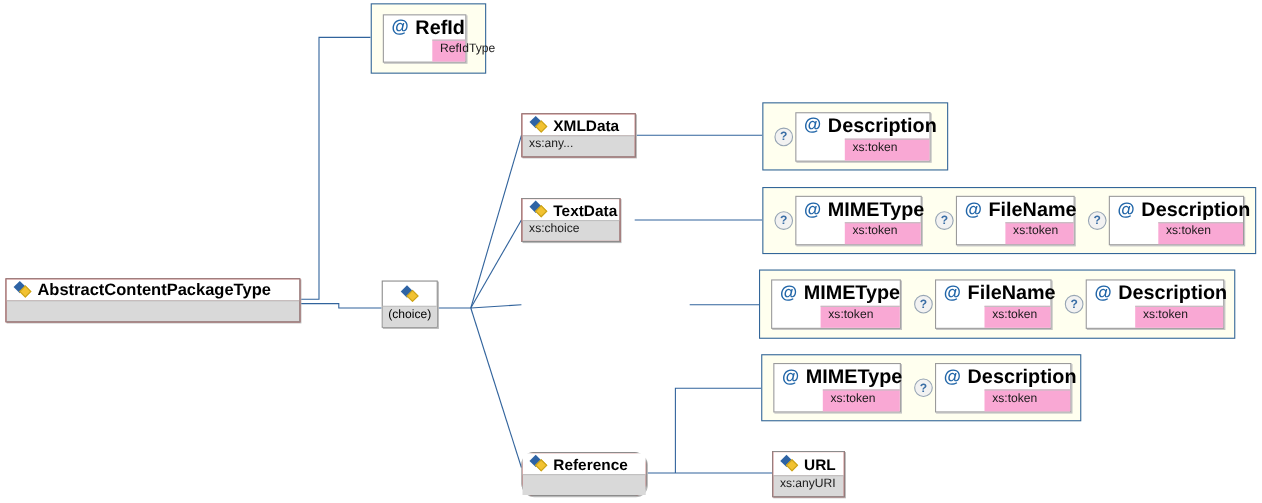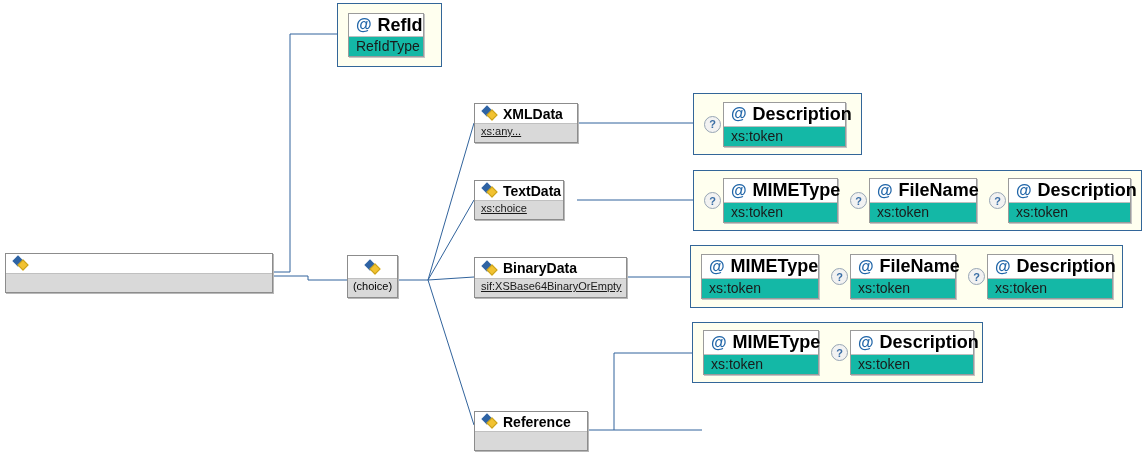--- a/index.html
+++ b/index.html
@@ -12,21 +12,21 @@
   
   .ebox{
     position:absolute;background:#b91c1c;border:1px solid #8c8c8c;
     box-shadow:1px 1px 0 #b8b8b8;display:flex;flex-direction:column;box-sizing:border-box;
   }
   .ebox-title{flex:1;display:flex;align-items:center;gap:5px;padding:0 6px;background:#fff;}
   .ename{font-size:14px;font-weight:bold;color:#000;white-space:nowrap;}
   .ename-big{font-size:15px;}
   .ebox-strip{
     height:17px;background:#d9d9d9;border-top:1px solid #c0c0c0;
-    font-size:11px;color:#1a1a1a;padding:1px 6px 0 6px;white-space:nowrap;overflow:hidden;text-decoration:underline;
+    font-size:11px;color:#1a1a1a;padding:1px 6px 0 6px;white-space:nowrap;overflow:hidden;
   }
   
   .el-icon{position:relative;width:17px;height:15px;flex:0 0 auto;display:inline-block;}
   .el-icon::before{content:"";position:absolute;left:2px;top:1px;width:8px;height:8px;background:#2e63a4;transform:rotate(45deg);}
   .el-icon::after{content:"";position:absolute;left:7px;top:5px;width:8px;height:8px;background:#f2c231;transform:rotate(45deg);border:1px solid #caa21a;box-sizing:border-box;}
 
   
   .choice-box{
     position:absolute;background:#fff;border:1px solid #8c8c8c;box-shadow:1px 1px 0 #b8b8b8;
     display:flex;flex-direction:column;box-sizing:border-box;
@@ -49,22 +49,22 @@
     display:flex;align-items:center;justify-content:center;flex:0 0 auto;box-sizing:border-box;
   }
   .abox{
     background:#fff;border:1px solid #9b9b9b;box-shadow:1px 1px 0 #c4c4c4;
     display:flex;flex-direction:column;height:45px;box-sizing:border-box;
   }
   .abox-title{flex:1;display:flex;align-items:center;gap:6px;padding:0 7px;}
   .at{font-size:16px;font-weight:bold;color:#2065a8;line-height:1;}
   .aname{font-size:18px;font-weight:bold;color:#000;white-space:nowrap;}
   .abox-strip{
-    height:18px;background:#14b8a6;border-top:1px solid #bfbfbf;
-    font-size:14px;color:#1a1a1a;padding:1px 7px 0 7px;white-space:nowrap;
+    height:18px;background:#f9a8d4;border-top:1px solid #bfbfbf;
+    font-size:11px;color:#1a1a1a;padding:1px 7px 0 7px;white-space:nowrap;margin-left:44px;
   }
 </style>
 </head>
 <body>
 
 <div class="canvas">
 
   <svg class="connectors" width="1147" height="457" viewBox="0 0 1147 457">
     <g fill="none" stroke="#31639c" stroke-width="1">
       <path d="M 337 34 H 290 V 272 H 273"></path>
@@ -78,20 +78,21 @@
       <path d="M 577 200 H 693"></path>
       <path d="M 627 277 H 690"></path>
       <path d="M 588 430 H 702"></path>
       <path d="M 614 430 V 353 H 692"></path>
     </g>
   </svg>
 
   <div class="ebox" style="left:5px;top:253px;width:268px;height:40px;">
     <div class="ebox-title">
       <span class="el-icon"></span>
+      <span class="ename ename-big">AbstractContentPackageType</span>
     </div>
     <div class="ebox-strip"></div>
   </div>
 
   <div class="acontainer" style="left:337px;top:3px;width:105px;height:64px;">
     <div class="agroup">
       <div class="abox" style="width:76px;height:44px;">
         <div class="abox-title">
           <span class="at">@</span>
           <span class="aname">RefId</span>
@@ -163,27 +164,20 @@
       <div class="abox" style="width:123px;">
         <div class="abox-title">
           <span class="at">@</span>
           <span class="aname">Description</span>
         </div>
         <div class="abox-strip">xs:token</div>
       </div>
     </div>
   </div>
 
-  <div class="ebox" style="left:474px;top:257px;width:153px;height:41px;">
-    <div class="ebox-title">
-      <span class="el-icon"></span>
-      <span class="ename">BinaryData</span>
-    </div>
-    <div class="ebox-strip">sif:XSBase64BinaryOrEmpty</div>
-  </div>
 
   <div class="acontainer" style="left:690px;top:245px;width:433px;height:63px;">
     <div class="agroup">
       <div class="abox" style="width:118px;">
         <div class="abox-title">
           <span class="at">@</span>
           <span class="aname">MIMEType</span>
         </div>
         <div class="abox-strip">xs:token</div>
       </div>
@@ -225,22 +219,29 @@
       <div class="abox" style="width:124px;">
         <div class="abox-title">
           <span class="at">@</span>
           <span class="aname">Description</span>
         </div>
         <div class="abox-strip">xs:token</div>
       </div>
     </div>
   </div>
 
-  <div class="ebox" style="left:474px;top:411px;width:114px;height:40px;">
+  <div class="ebox" style="left:474px;top:411px;width:114px;height:40px;border-radius:11px;">
     <div class="ebox-title">
       <span class="el-icon"></span>
       <span class="ename">Reference</span>
     </div>
     <div class="ebox-strip"></div>
   </div>
 
+  <div class="ebox" style="left:702px;top:410px;width:66px;height:42px;">
+    <div class="ebox-title">
+      <span class="el-icon"></span>
+      <span class="ename">URL</span>
+    </div>
+    <div class="ebox-strip">xs:anyURI</div>
+  </div>
 
 </div>
 
 </body></html>

